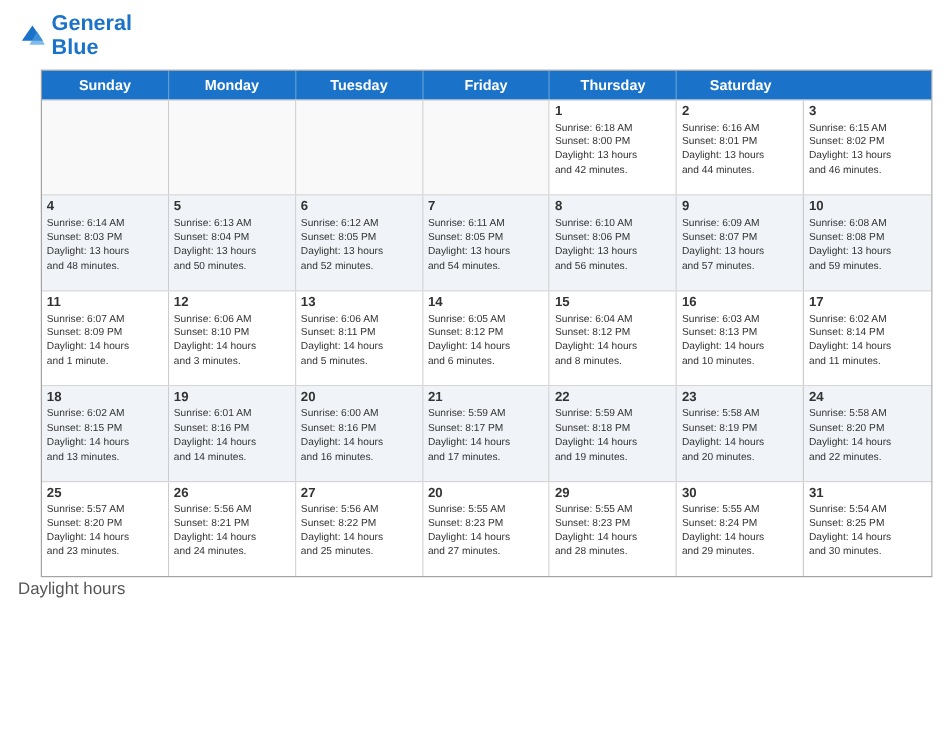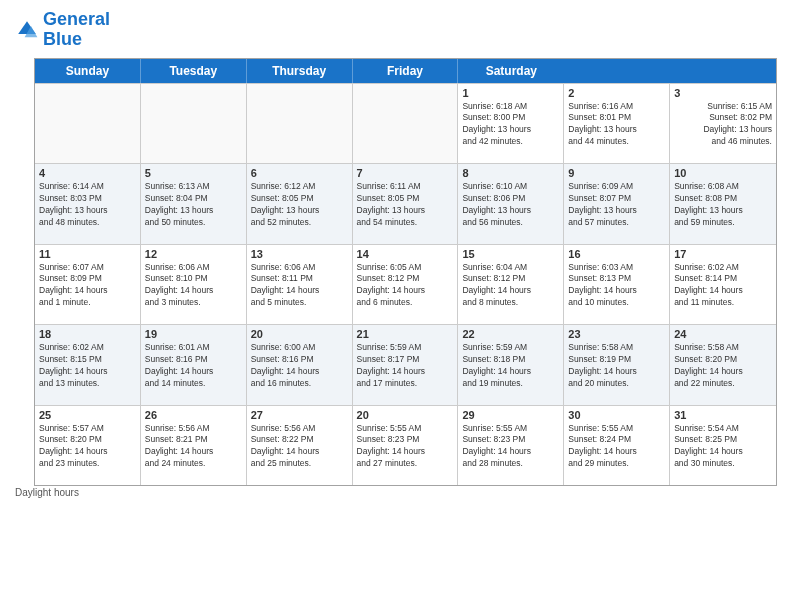--- a/index.html
+++ b/index.html
@@ -104,21 +104,21 @@
       display: block;
       margin-bottom: 2px;
     }
     .day-info {
       font-size: 8.5px;
       color: #333;
       line-height: 1.4;
     }
     .footer {
       margin-top: 1px;
-      font-size: 10px;
+      font-size: 14px;
       color: #555;
     }
   </style>
 </head>
 <body>
 
 <div class="page">
   <div class="header">
     <div class="logo">
       <svg class="logo-icon" viewBox="0 0 30 30">
@@ -128,23 +128,24 @@
       <div class="logo-text">
         <div><span>General</span></div>
         <div><span>Blue</span></div>
       </div>
     </div>
   </div>
 
   <div class="calendar">
     <div class="cal-header" id="cal-header">
         <div class="cal-header-cell">Sunday</div>
+        <div class="cal-header-cell">Monday</div>
         <div class="cal-header-cell">Tuesday</div>
+        <div class="cal-header-cell">Friday</div>
         <div class="cal-header-cell">Thursday</div>
-        <div class="cal-header-cell">Friday</div>
         <div class="cal-header-cell">Saturday</div>
       </div>
     <div class="cal-body" id="cal-body">
         <div class="cal-row">
           <div class="cal-cell empty"></div>
           <div class="cal-cell empty"></div>
           <div class="cal-cell empty"></div>
           <div class="cal-cell empty"></div>
           <div class="cal-cell">
             <span class="day-number">1</span>
@@ -155,21 +156,21 @@
           </div>
           <div class="cal-cell">
             <span class="day-number">2</span>
             <div class="day-info" style="white-space: pre-line;">Sunrise: 6:16 AM
 Sunset: 8:01 PM
 Daylight: 13 hours
 and 44 minutes.</div>
           </div>
           <div class="cal-cell">
             <span class="day-number">3</span>
-            <div class="day-info" style="white-space: pre-line; text-align: right;">Sunrise: 6:15 AM
+            <div class="day-info" style="white-space: pre-line;">Sunrise: 6:15 AM
 Sunset: 8:02 PM
 Daylight: 13 hours
 and 46 minutes.</div>
           </div>
         </div>
         <div class="cal-row">
           <div class="cal-cell alt">
             <span class="day-number">4</span>
             <div class="day-info" style="white-space: pre-line;">Sunrise: 6:14 AM
 Sunset: 8:03 PM

